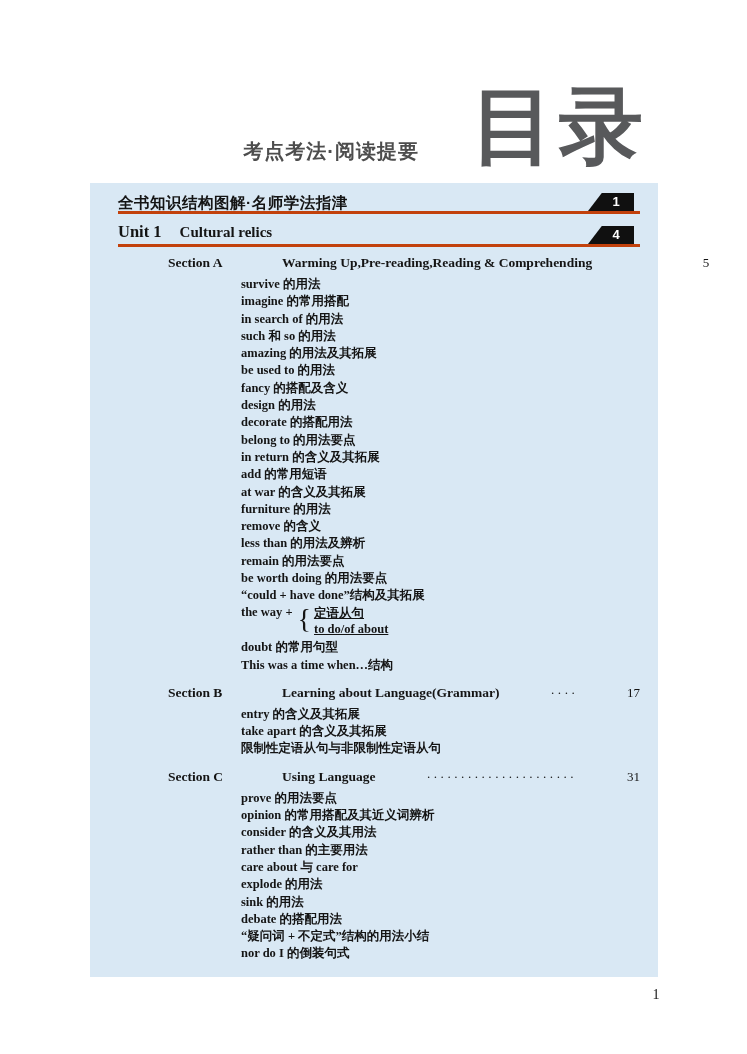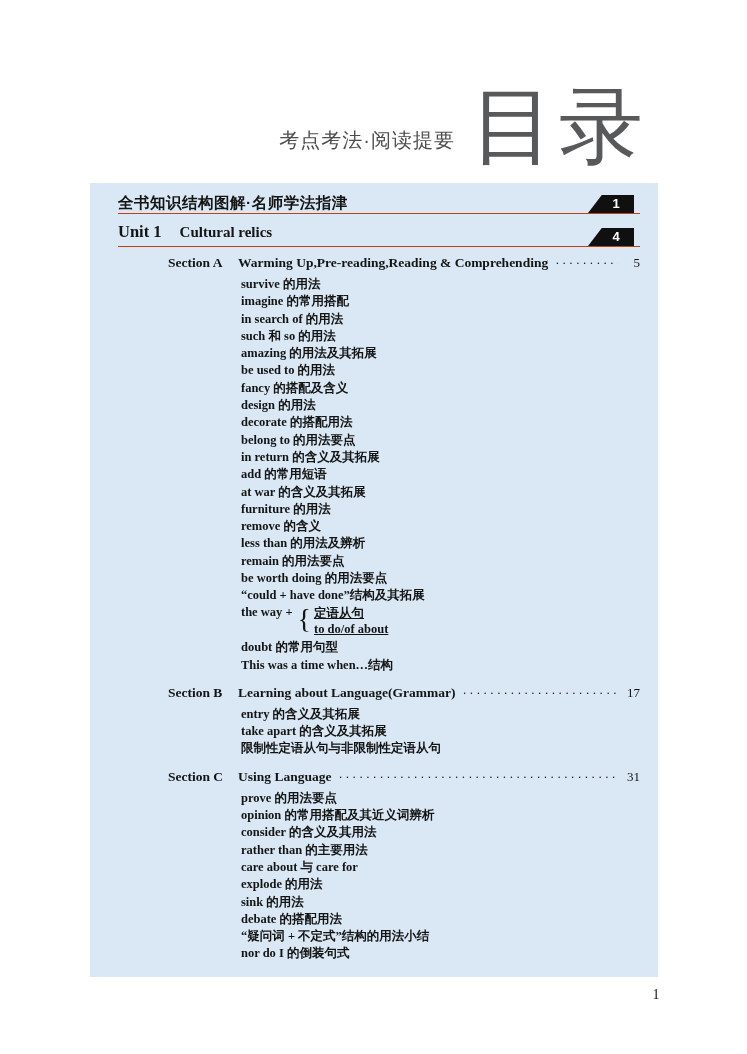--- a/index.html
+++ b/index.html
@@ -2,47 +2,47 @@
 <html><head>
 <meta charset="utf-8">
 <style>
   * { margin:0; padding:0; box-sizing:border-box; }
   html,body { width:747px; height:1054px; background:#ffffff; overflow:hidden; }
   body { position:relative; font-family:"Liberation Serif", serif; color:#141414; }
 
   
   .header { position:absolute; top:0; left:0; right:100px; height:165px;
             display:flex; align-items:flex-end; justify-content:flex-end; gap:16px; }
-  .subtitle { font-family:"Liberation Sans", sans-serif; font-weight:400;
-              font-size:20px; color:#4d4d4d; margin-bottom:11px; letter-spacing:1px; }
-  .doc-title { font-family:"Liberation Sans", sans-serif; font-weight:400;
-               font-size:84px; line-height:78px; color:#58595b; letter-spacing:4px; }
+  .subtitle { font-family:"Liberation Sans", sans-serif; font-weight:700;
+              font-size:20px; color:#4d4d4d; letter-spacing:1px; }
+  .doc-title { font-family:"Liberation Sans", sans-serif; font-weight:700;
+               font-size:84px; line-height:78px; color:#58595b; letter-spacing:4px;margin-left:36px; }
 
   
   .panel { position:absolute; left:90px; top:183px; width:568px; height:794px;
            background:#d9e8f4; }
   .content { padding:0 18px 0 28px; }
 
   
-  .rule-row { position:relative; border-bottom:1px solid #c2410c; padding:10px 0 0 0;
+  .rule-row { position:relative; border-bottom:3px solid #c2410c; padding:10px 0 0 0;
               height:31px; }
   .rule-row.unit { height:33px; padding-top:8px; }
   .front-label { font-family:"Liberation Sans", sans-serif; font-weight:700;
                  font-size:15.5px; letter-spacing:.5px; }
   .unit-number { font-weight:700; font-size:16.5px; margin-right:18px; }
   .unit-title  { font-weight:700; font-size:15px; }
   .page-badge { position:absolute; right:6px; bottom:0; width:46px; height:18px;
                 background:#101010; color:#ffffff; text-align:center;
                 font-family:"Liberation Sans", sans-serif; font-weight:700;
                 font-size:13px; line-height:18px; text-indent:10px;
                 clip-path:polygon(30% 0, 100% 0, 100% 100%, 0 100%); }
 
   
   .section-row { display:flex; align-items:baseline; padding-left:50px; margin-top:6px;
-                 line-height:19px; }
+                 line-height:19px;gap:44px; }
   .section-row.gap { margin-top:9px; }
   .section-name { flex:none; width:70px; font-weight:700; font-size:13.5px; }
   .section-title { flex:none; font-weight:700; font-size:13.5px; padding-right:7px; }
   .leader { flex:1 1 auto; overflow:hidden; white-space:nowrap; font-size:13px;
             letter-spacing:2.5px; color:#1c1c1c; margin-right:4px; }
   .section-page { flex:none; min-width:18px; text-align:right; font-size:13px; }
 
   
   .entries { padding-left:123px; margin-top:4px; }
   .entry { font-weight:700; font-size:12.5px; line-height:17.3px; white-space:nowrap; }

